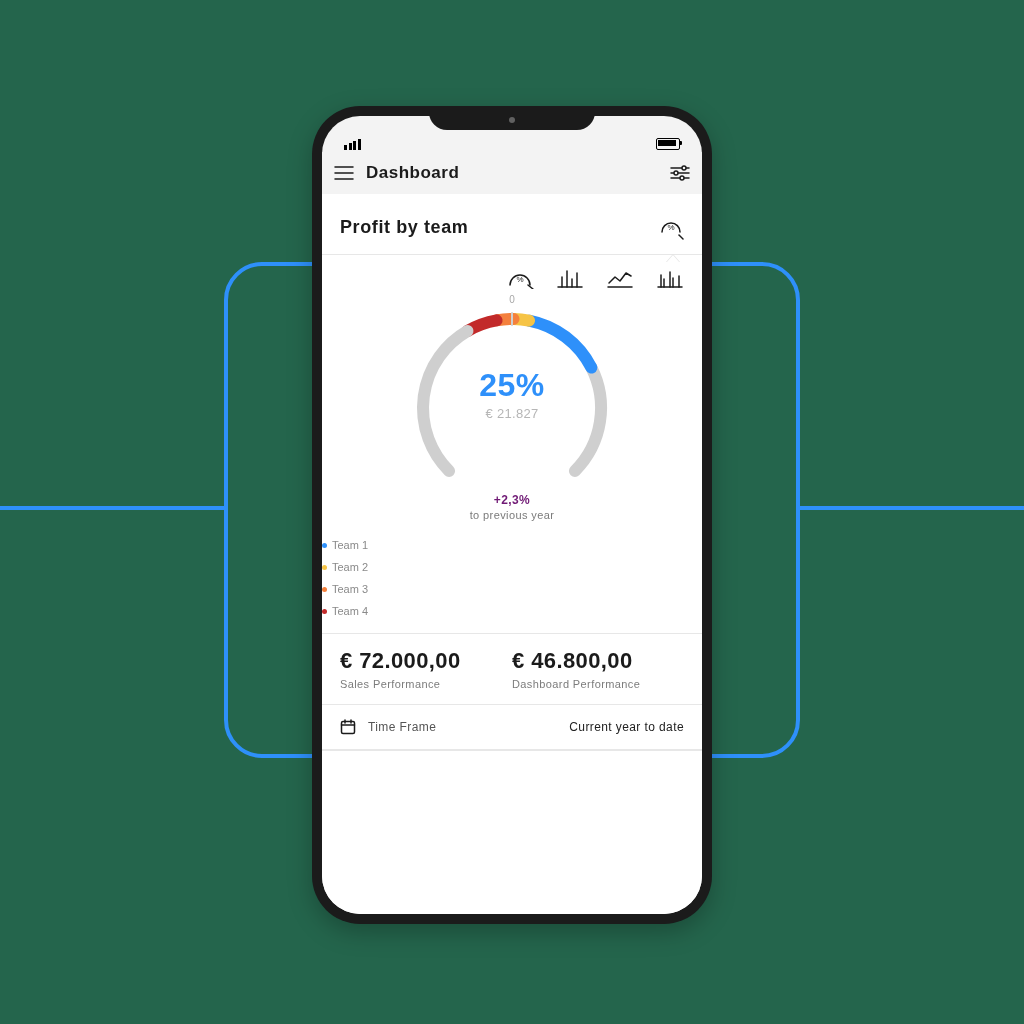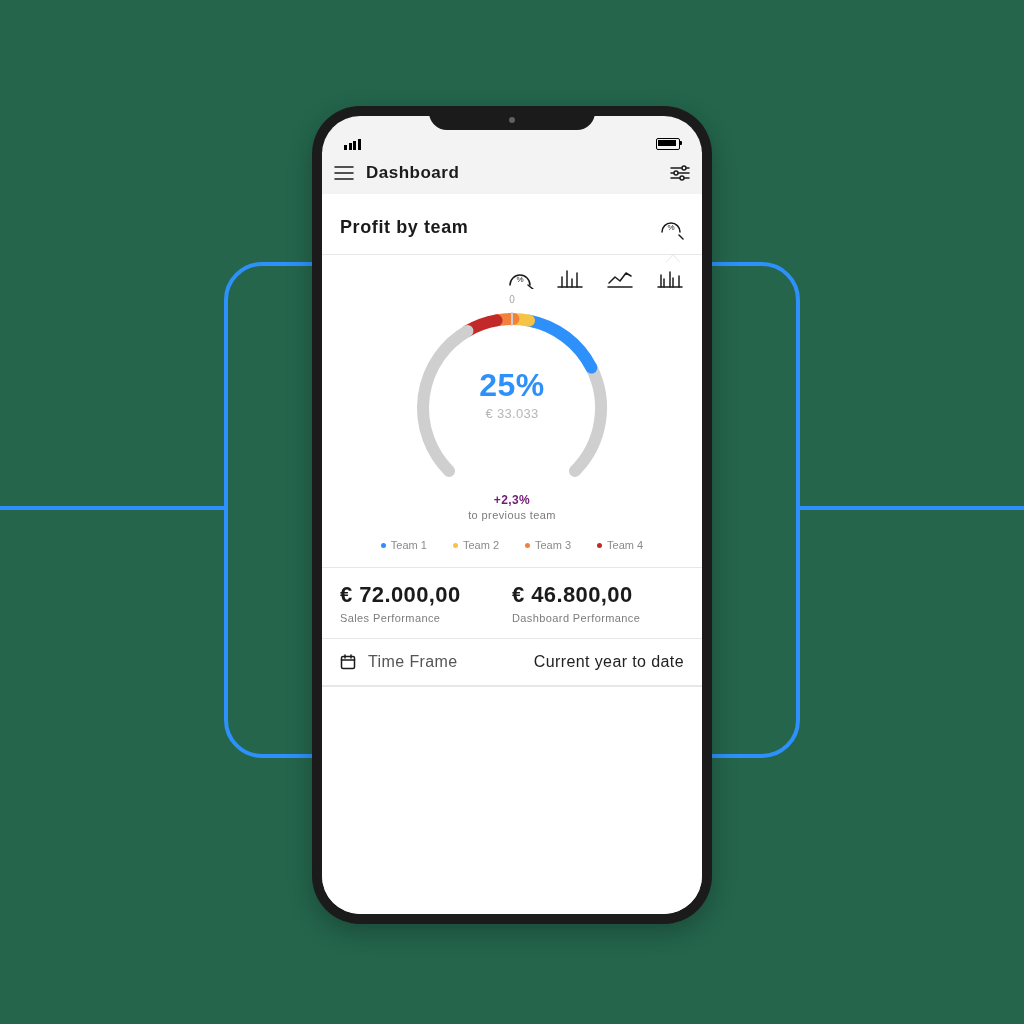--- a/index.html
+++ b/index.html
@@ -55,32 +55,32 @@
 .gauge-box{position:relative;width:222px;height:202px;margin:4px auto 0 auto;}
 .gauge-box .zero{position:absolute;left:50%;top:-3px;transform:translateX(-50%);font-size:10px;color:#a8a8a8;}
 .gauge-center{position:absolute;left:0;right:0;top:70px;text-align:center;}
 .gauge-center .pct{font-size:32px;font-weight:600;color:#2e90fa;letter-spacing:.5px;}
 .gauge-center .amt{font-size:13px;color:#b6b6b6;margin-top:2px;letter-spacing:.3px;}
 .below-gauge{text-align:center;margin-top:-6px;}
 .below-gauge .delta{color:#701a75;font-weight:700;font-size:12px;letter-spacing:.4px;}
 .below-gauge .sub{color:#7b7b7b;font-size:11px;margin-top:2px;letter-spacing:.4px;}
 
 
-.legend{display:flex;justify-content:center;gap:26px;padding:18px 0 16px 0;font-size:11px;color:#8a8a8a;}
+.legend{display:flex;justify-content:center;gap:10px;padding:18px 0 16px 0;font-size:11px;color:#8a8a8a;flex-direction:column;}
 .legend .item{display:flex;align-items:center;gap:5px;}
 .legend .dot{width:5px;height:5px;border-radius:50%;display:inline-block;}
 
 
 .kpis{display:flex;padding:14px 18px 14px 18px;}
 .kpi{flex:1;}
 .kpi .v{font-size:22px;font-weight:700;color:#1b1b1b;letter-spacing:.4px;}
 .kpi .l{font-size:11px;color:#7c7c7c;margin-top:4px;letter-spacing:.4px;}
 
 
-.row{display:flex;align-items:center;padding:14px 18px;font-size:16px;color:#555;letter-spacing:.4px;justify-content:flex-end;}
+.row{display:flex;align-items:center;padding:14px 18px;font-size:12px;color:#555;letter-spacing:.4px;justify-content:flex-end;}
 .row .lab{margin-left:12px;}
 .row .sp{flex:1;}
 .row .val{color:#222;}
 
 
 .ic{stroke:#1b1b1b;stroke-width:1.5;fill:none;stroke-linecap:round;stroke-linejoin:round;}
 
 </style>
 </head>
 <body>
@@ -192,26 +192,26 @@
 
               <path d="M-44.50 -77.07 A89 89 0 0 1 -15.45 -87.65" stroke="#c22a2a"></path>
 
               <path d="M-62.93 62.93 A89 89 0 0 1 -44.50 -77.07" stroke="#cfcfcf"></path>
 
               <line x1="0" y1="-95" x2="0" y2="-83" stroke="#cfcfcf" stroke-width="2"></line>
             </g>
           </svg>
           <div class="gauge-center">
             <div class="pct">25%</div>
-            <div class="amt">€ 33.033</div>
+            <div class="amt">€ 21.827</div>
           </div>
         </div>
         <div class="below-gauge">
           <div class="delta">+2,3%</div>
-          <div class="sub">to previous team</div>
+          <div class="sub">to previous year</div>
         </div>
 
         <div class="legend">
           <span class="item">
               <span class="dot" style="background:#2e90fa"></span>
               <span>Team 1</span>
             </span>
           <span class="item">
               <span class="dot" style="background:#f6c445"></span>
               <span>Team 2</span>

